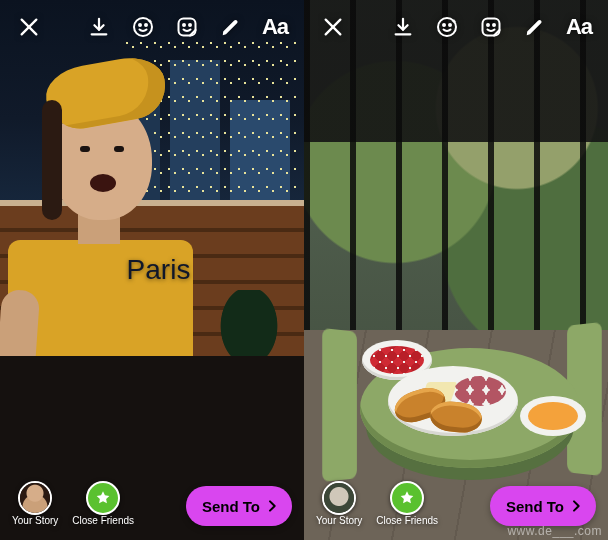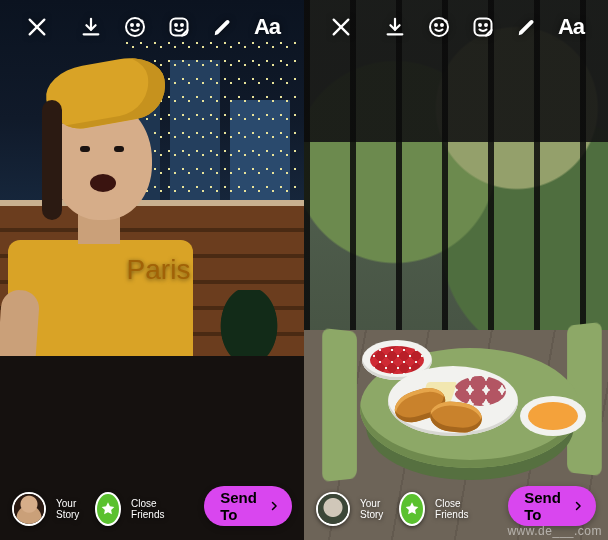--- a/index.html
+++ b/index.html
@@ -136,47 +136,47 @@
       radial-gradient(circle 8px,#b35563 96%,transparent) 0 0/16px 14px;}
   .cheese{position:absolute;left:120px;bottom:138px;width:30px;height:20px;background:#f2e7b0;border-radius:3px;transform:skewX(-18deg);}
   .chair{position:absolute;width:40px;height:150px;background:#8da867;border-radius:8px;}
   .chair.l{left:16px;bottom:60px;transform:perspective(400px) rotateY(30deg);}
   .chair.r{right:4px;bottom:66px;transform:perspective(400px) rotateY(-30deg);}
 
   
   .topbar{
     position:absolute; top:8px; left:0; right:0;
     display:flex; align-items:center;
-    padding:0 18px;
+    padding:0 10px;
     color:#fff;
   }
   .tb-btn{
     width:38px;height:38px;display:flex;align-items:center;justify-content:center;
     cursor:pointer;
     filter: drop-shadow(0 0 3px rgba(0,0,0,.6));
   }
   .tb-spacer{flex:1}
   .tb-group{display:flex;gap:6px;align-items:center;}
   .aa{font-weight:700;font-size:22px;letter-spacing:-1px;}
   svg{display:block}
 
   .location{
     position:absolute;left:0;right:0;top:47%;
-    text-align:center;color:#a16207;font-size:28px;font-weight:400;
+    text-align:center;color:#0f172a;font-size:28px;font-weight:400;
     text-shadow:0 1px 4px rgba(0,0,0,.5);
     pointer-events:none;
     margin-left:13px;
   }
 
   .bottombar{
     position:absolute;left:0;right:0;bottom:14px;
     display:flex;align-items:flex-end;padding:0 12px;gap:14px;
     color:#fff;
   }
-  .bb-item{display:flex;flex-direction:row;align-items:center;gap:10px;font-size:10px;cursor:pointer;filter:drop-shadow(0 1px 2px rgba(0,0,0,.6));}
+  .bb-item{display:flex;flex-direction:column;align-items:center;gap:0;font-size:10px;cursor:pointer;filter:drop-shadow(0 1px 2px rgba(0,0,0,.6));}
   .ring{width:34px;height:34px;border:2px solid #fff;border-radius:50%;display:flex;align-items:center;justify-content:center;}
   .avatar{width:30px;height:30px;border-radius:50%;
     background:
       radial-gradient(circle at 50% 34%,#d6ad89 0 8px,transparent 9px),
       radial-gradient(circle at 50% 80%,#caa079 0 12px,transparent 13px),
       #2b1a12;}
   .avatar2{width:30px;height:30px;border-radius:50%;
     background:
       radial-gradient(circle at 50% 45%,#d0c7b9 0 9px,transparent 10px),
       #3c4738;}

